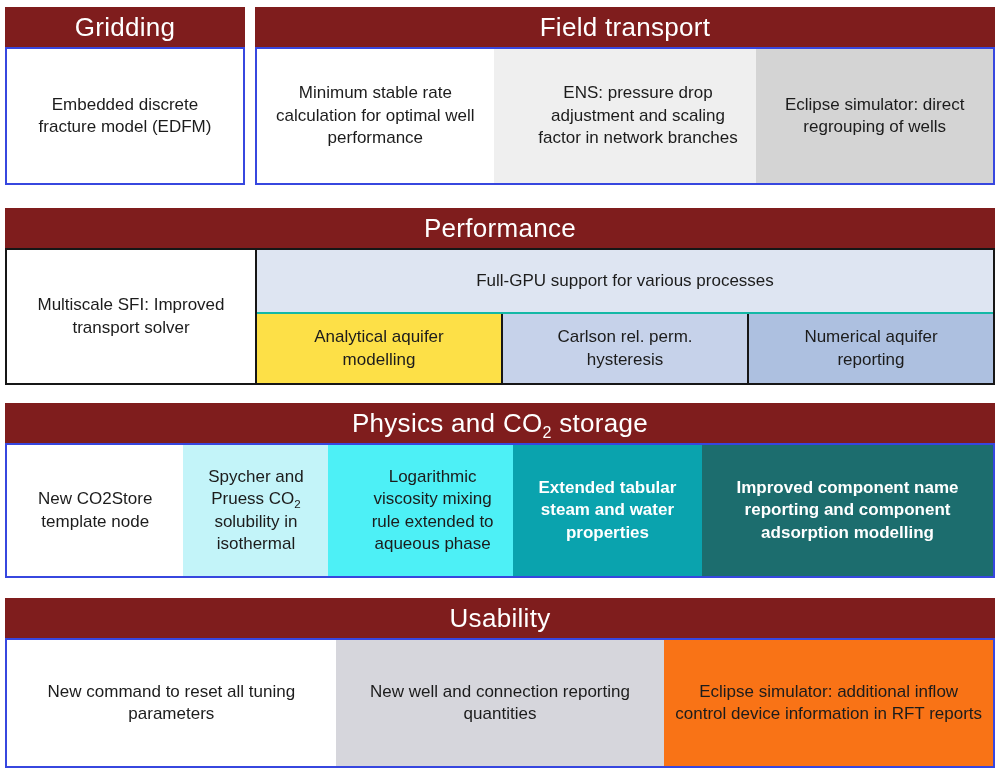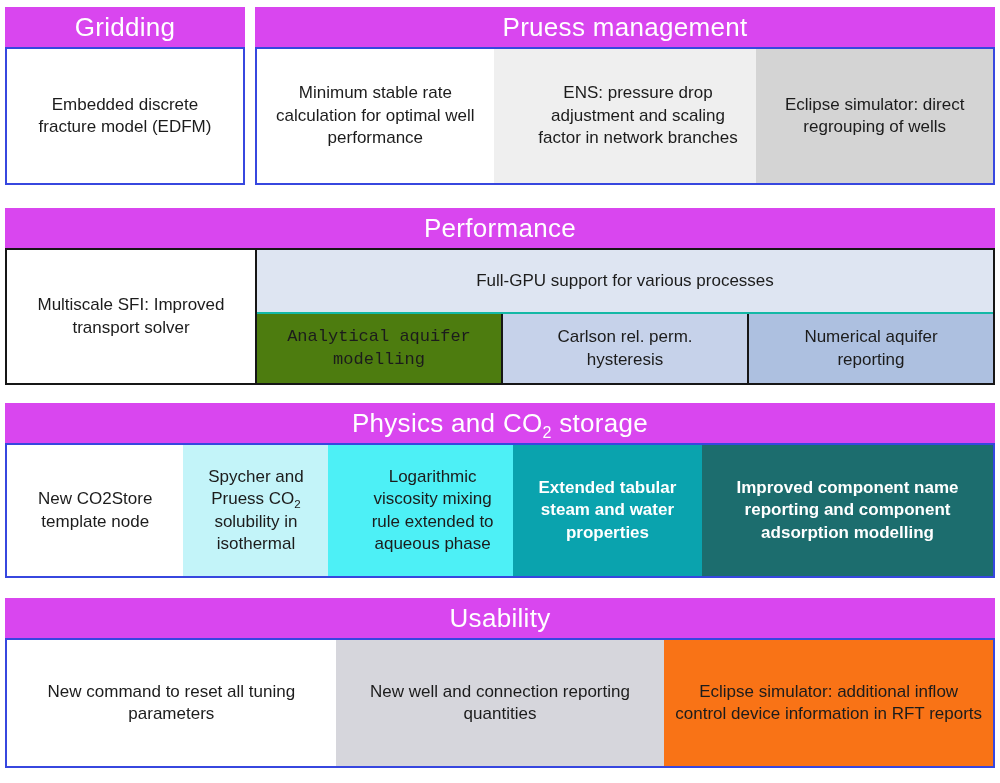--- a/index.html
+++ b/index.html
@@ -9,21 +9,21 @@
     font-family: "Liberation Sans", "DejaVu Sans", sans-serif;
     color: #1c1c1c;
     overflow: hidden;
   }
   .page { width: 1000px; height: 783px; padding: 7px 5px 5px 5px; }
 
   .row1 { display: flex; gap: 10px; height: 178px; }
 
   .section-header {
     height: 40px;
-    background: #d946ef;
+    background: #7f1d1d;
     color: #ffffff;
     display: flex; align-items: center; justify-content: center;
     font-size: 26px;
     letter-spacing: 0.3px;
   }
   .section-header sub { font-size: 0.62em; line-height: 0; }
 
   .body-blue {
     border: 2px solid #3747df;
     background: #ffffff;
@@ -94,21 +94,21 @@
       </div>
       <div class="body-blue">
         <div class="cell" style="flex:1">
           <span class="txt w210">Embedded discrete fracture model (EDFM)</span>
         </div>
       </div>
     </div>
 
     <div class="box-fm">
       <div class="section-header">
-        <span>Pruess management</span>
+        <span>Field transport</span>
       </div>
       <div class="body-blue">
         <div class="cell" style="background: rgb(255, 255, 255);">
           <span class="txt w220">Minimum stable rate calculation for optimal well performance</span>
         </div>
         <div class="cell" style="background: rgb(239, 239, 239); padding-left: 34px;">
           <span class="txt w220">ENS: pressure drop adjustment and scaling factor in network branches</span>
         </div>
         <div class="cell" style="background: rgb(212, 212, 212);">
           <span class="txt w240">Eclipse simulator: direct regrouping of wells</span>
@@ -124,21 +124,21 @@
     </div>
     <div class="perf-body body-dark">
       <div class="cell perf-left">
         <span class="txt w200">Multiscale SFI: Improved transport solver</span>
       </div>
       <div class="perf-right">
         <div class="cell perf-gpu" style="background: rgb(222, 229, 242);">
           <span class="txt">Full-GPU support for various processes</span>
         </div>
         <div class="perf-row">
-          <div class="cell" style="background: #4d7c0f; font-family: Liberation Mono, monospace;">
+          <div class="cell" style="background: #fde047;">
             <span class="txt w200">Analytical aquifer modelling</span>
           </div>
           <div class="cell" style="background: rgb(198, 210, 234);">
             <span class="txt w200">Carlson rel. perm. hysteresis</span>
           </div>
           <div class="cell" style="background: rgb(173, 192, 224);">
             <span class="txt w200">Numerical aquifer reporting</span>
           </div>
         </div>
       </div>

